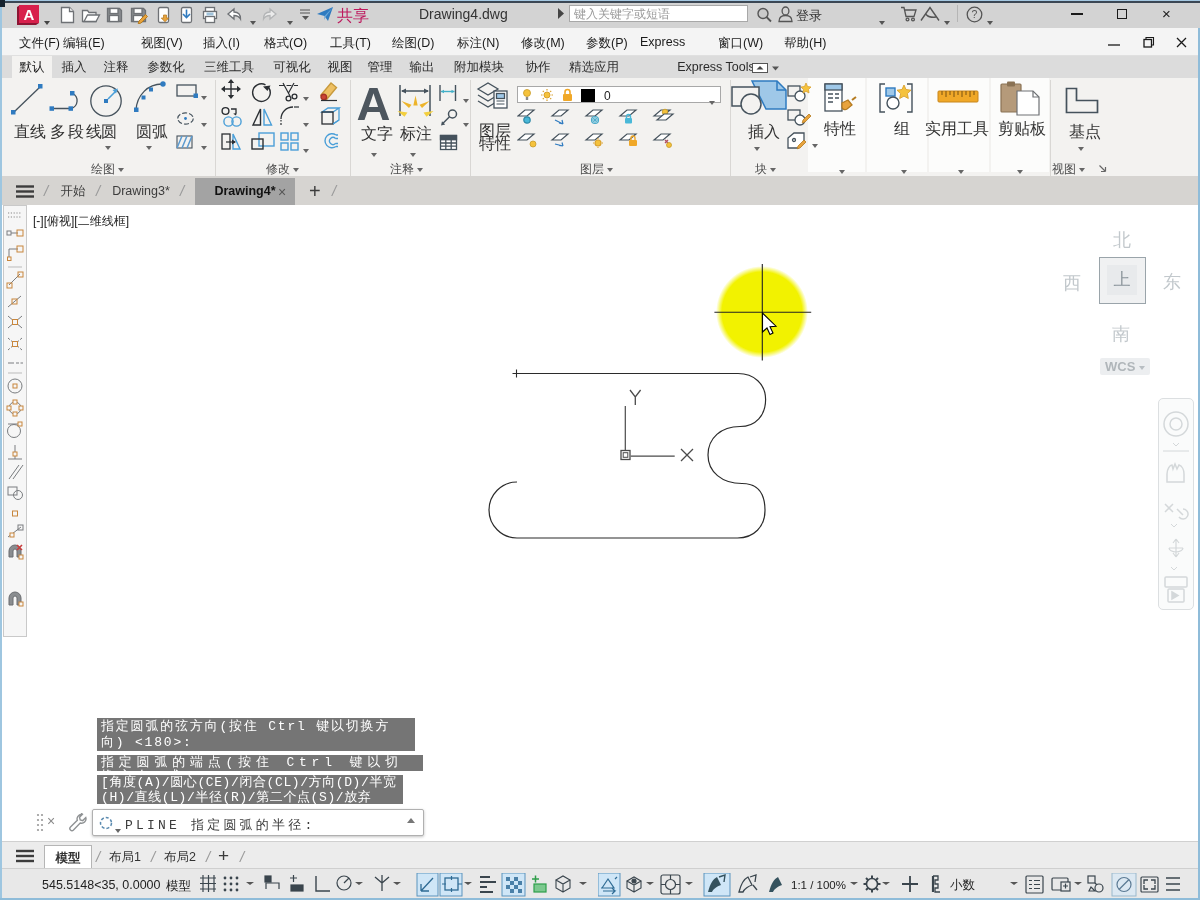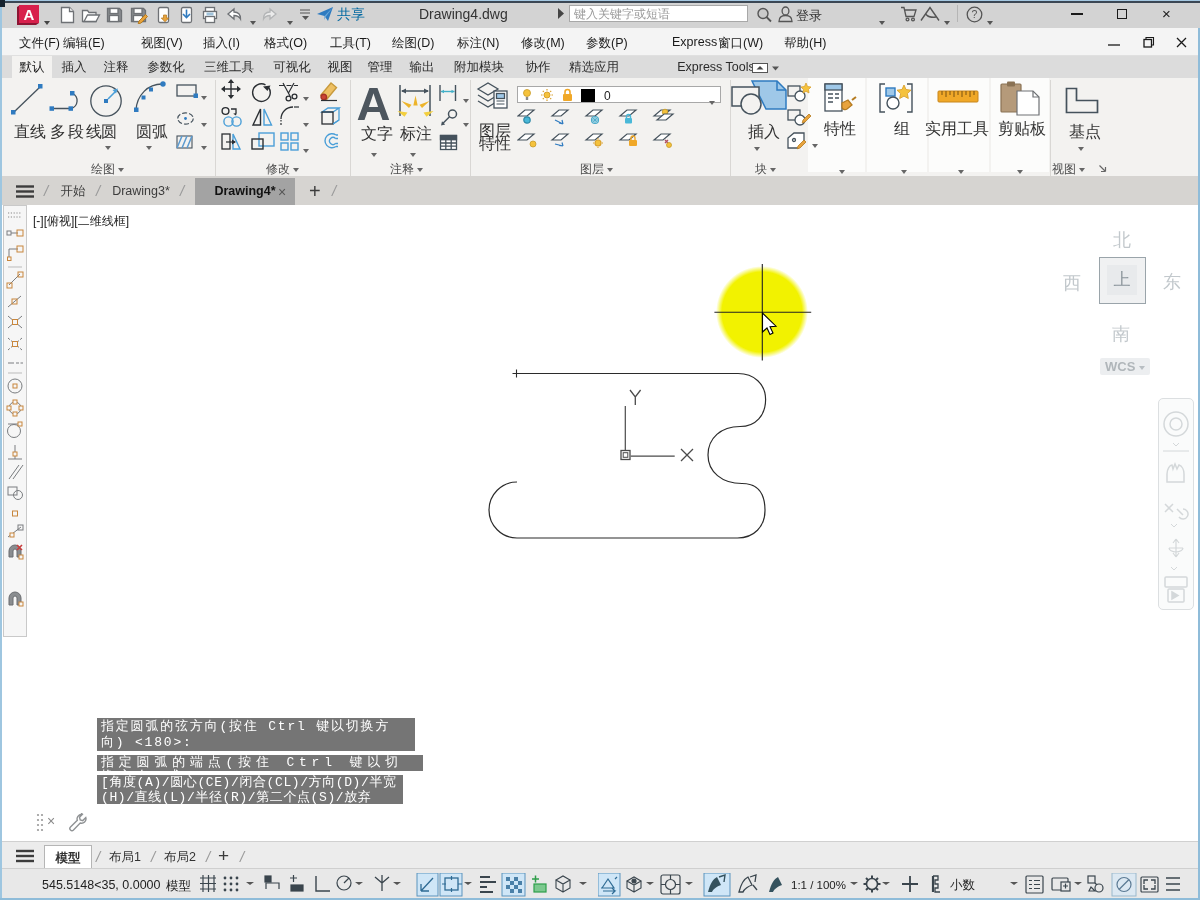--- a/index.html
+++ b/index.html
@@ -121,21 +121,21 @@
           <path d="M1 1 h10 M1 4 h10" stroke="#555" stroke-width="1.2"></path>
           <path d="M3 7 l3.5 4 3.5 -4 z" fill="#555"></path>
         </svg>
       </div>
   <div class="abs" style="left:317px;top:7px">
         <svg width="17" height="15" viewBox="0 0 17 15">
           <path d="M0 7 L16 0 L11 14 L7.5 9 Z" fill="#2f7bc0"></path>
           <path d="M16 0 L7.5 9 l-0.5 4 2 -3.5" fill="#6aa7d8"></path>
         </svg>
       </div>
-  <div class="abs" style="left:337px;top:6px;font-size:14px;color:#0369a1">共享</div>
+  <div class="abs" style="left:337px;top:6px;font-size:16px;color:#be185d">共享</div>
   <div id="titletext">Drawing4.dwg</div>
   <div class="abs" style="left:557px;top:8px">
         <svg width="8" height="11" viewBox="0 0 8 11">
           <path d="M1 0 l6 5.5 L1 11 z" fill="#444"></path>
         </svg>
       </div>
   <div id="searchbox">键入关键字或短语</div>
   <div class="abs" style="left:756px;top:7px">
         <svg width="17" height="16" viewBox="0 0 17 16">
           <circle cx="7" cy="6.5" r="5" fill="#c9c9c9" stroke="#555" stroke-width="1.4"></circle>
@@ -181,21 +181,21 @@
   <div class="mi" style="left:19px">文件(F)</div>
   <div class="mi" style="left:63px">编辑(E)</div>
   <div class="mi" style="left:141px">视图(V)</div>
   <div class="mi" style="left:203px">插入(I)</div>
   <div class="mi" style="left:264px">格式(O)</div>
   <div class="mi" style="left:330px">工具(T)</div>
   <div class="mi" style="left:392px">绘图(D)</div>
   <div class="mi" style="left:457px">标注(N)</div>
   <div class="mi" style="left:521px">修改(M)</div>
   <div class="mi" style="left:586px">参数(P)</div>
-  <div class="mi" style="left:672px">Express</div>
+  <div class="mi" style="left:640px">Express</div>
   <div class="mi" style="left:718px">窗口(W)</div>
   <div class="mi" style="left:784px">帮助(H)</div>
   <svg class="abs" style="left:1100px;top:8px" width="95" height="14" viewBox="0 0 95 14" fill="none" stroke="#1a1a1a" stroke-width="1.3">
         <line x1="8" y1="9" x2="20" y2="9"></line>
         <rect x="44" y="3.5" width="7.5" height="7.5"></rect>
         <path d="M46 3.5 v-2 h7.5 v7.5 h-2" stroke-width="1.1"></path>
         <path d="M77 2 l9 9 M86 2 l-9 9"></path>
       </svg>
 </div>
 
@@ -786,20 +786,30 @@
             <circle cx="6" cy="17" r="1.1"></circle>
           </g>
         </svg>
       </div>
   <div class="abs" style="left:47px;top:608px;font-size:14px;color:#8a8a8a">×</div>
   <div class="abs" style="left:68px;top:608px">
         <svg width="19" height="19" viewBox="0 0 19 19">
           <path d="M13.5 1.5 a4.4 4.4 0 0 0 -4.2 5.8 L2.5 14 a2.1 2.1 0 0 0 3 3 L12.2 10 a4.4 4.4 0 0 0 5.6 -5.4 l-3 3 -2.6 -0.7 -0.7 -2.6 3 -3 a4.4 4.4 0 0 0 -1 -0.8z" fill="none" stroke="#8f9294" stroke-width="1.4"></path>
         </svg>
       </div>
+  <div id="cmdbar">
+    <div class="abs" style="left:6px;top:5px;width:17px;height:16px">
+          <svg width="17" height="16" viewBox="0 0 17 16">
+            <circle cx="7" cy="8" r="5.5" fill="none" stroke="#5b8bb0" stroke-width="1.5" stroke-dasharray="3 2"></circle>
+          </svg>
+        </div>
+    <div class="abs" style="left:22px;top:11px"><span class="caret"></span></div>
+    <div id="cmdtext">PLINE 指定圆弧的半径:</div>
+    <div class="abs" style="right:8px;top:8px;width:0;height:0;border-left:4px solid transparent;border-right:4px solid transparent;border-bottom:5px solid #777"></div>
+  </div>
 </div>
 
 <div id="laytabs">
   <div class="abs" style="left:15px;top:7px">
         <svg width="20" height="14" viewBox="0 0 20 14">
           <g stroke="#3c3c3c" stroke-width="2.4">
             <line x1="1" y1="2" x2="19" y2="2"></line>
             <line x1="1" y1="7" x2="19" y2="7"></line>
             <line x1="1" y1="12" x2="19" y2="12"></line>
           </g>

